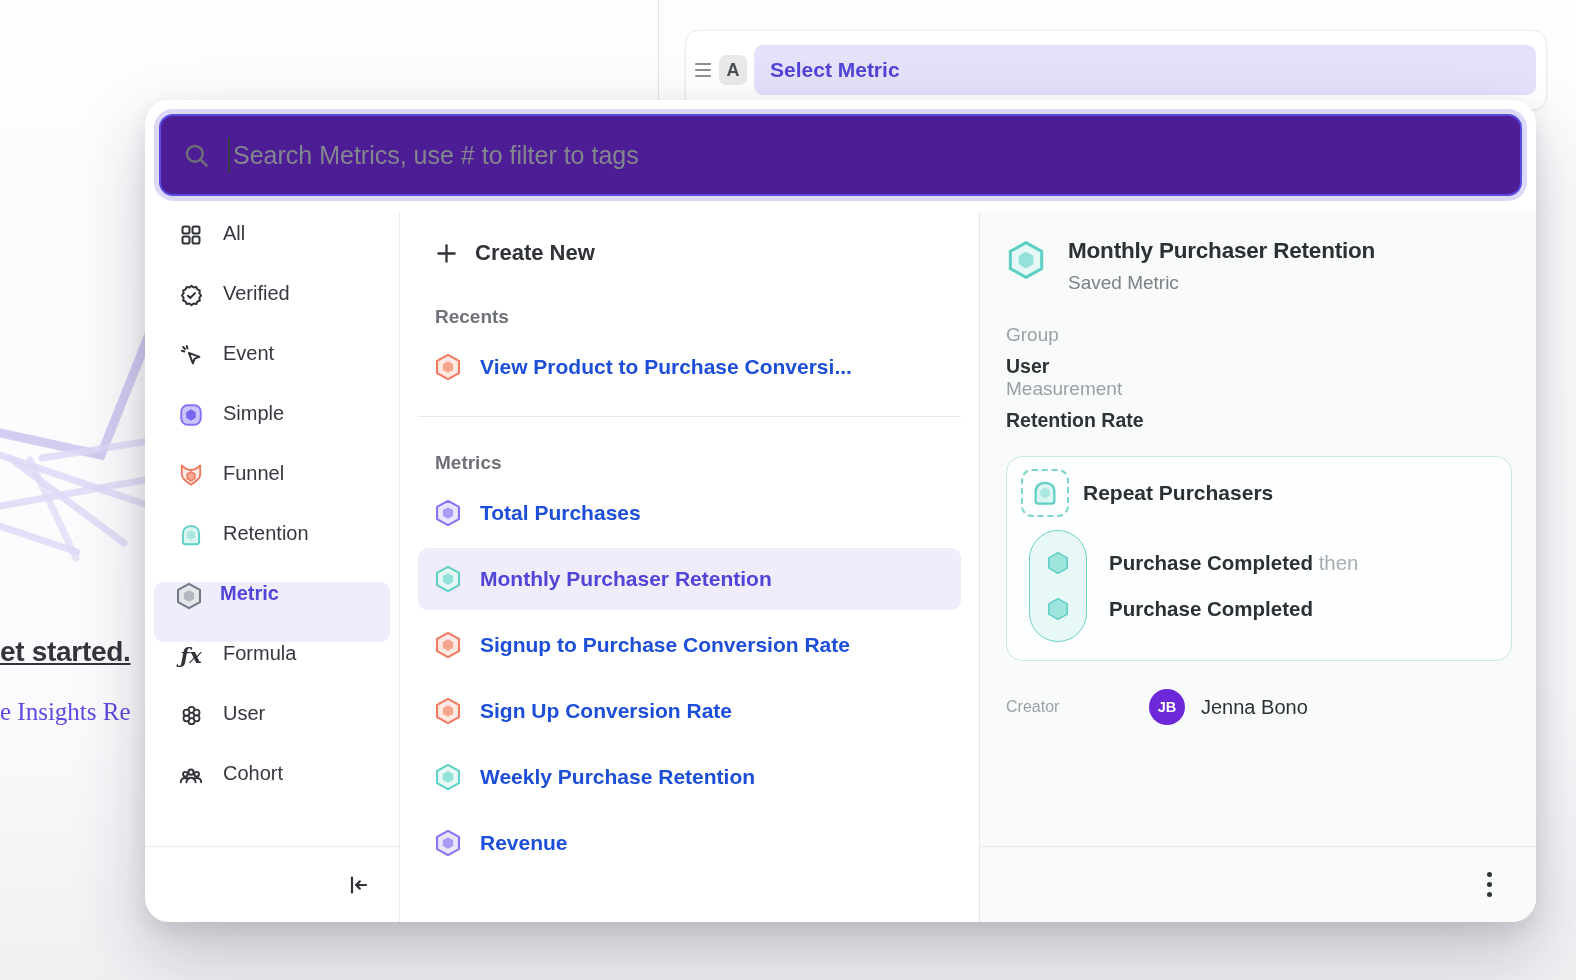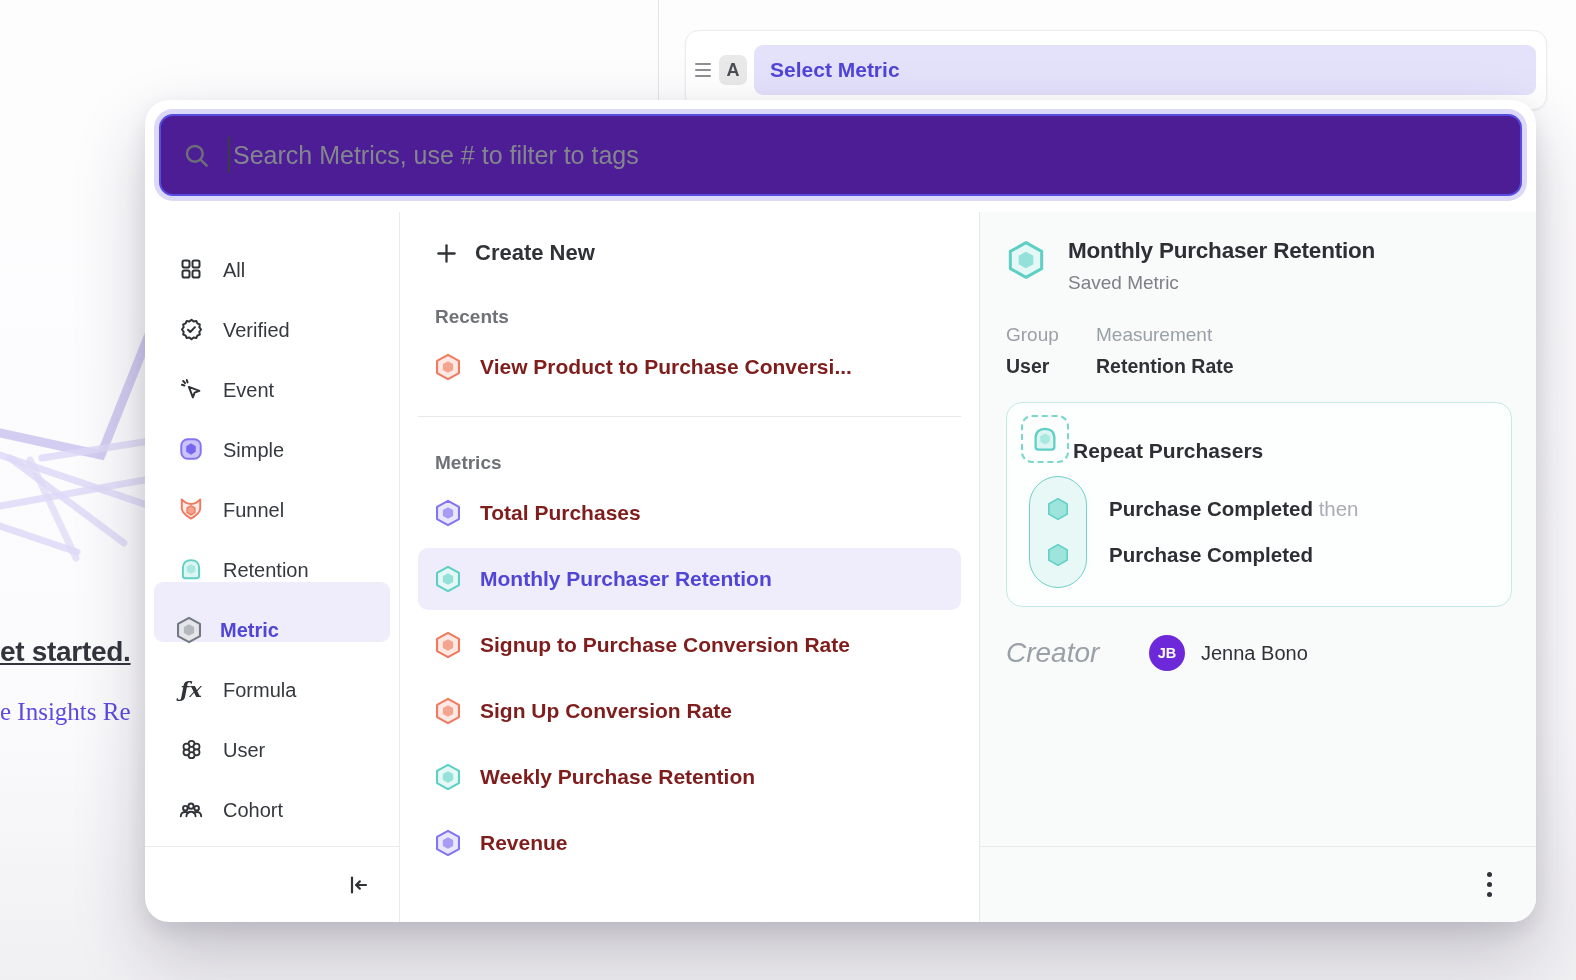--- a/index.html
+++ b/index.html
@@ -33,68 +33,68 @@
   .search-box { position:absolute; left:14px; right:14px; top:14px; height:82px; background:#4c1d95;
     border:2px solid #574be2; border-radius:14px; box-shadow:0 0 0 5px #dcd9f8;
     display:flex; align-items:center; padding:0 22px; cursor:text; }
   .search-box svg { flex:0 0 auto; margin-right:18px; }
   .caret { width:2px; height:36px; background:#3a3d44; margin-right:3px; }
   .placeholder { font-size:25px; color:#84868e; }
   .modal-body { position:absolute; top:112px; left:0; right:0; bottom:0; display:flex; }
   
   .sidebar { width:255px; border-right:1px solid #ebebee; position:relative; padding-top:10px; }
   .snav { display:flex; flex-direction:column; }
-  .snav-item { height:60px; margin:0 9px; border-radius:9px; display:flex; align-items:flex-end;
+  .snav-item { height:60px; margin:0 9px; border-radius:9px; display:flex; align-items:flex-start;
     padding-left:24px; gap:19px; font-size:20px; font-weight:500; color:#35383f; cursor:pointer; }
   .snav-item .icn { width:26px; height:26px; flex:0 0 auto; display:grid; place-items:center; }
   .snav-item.selected { background:#efecfb; color:#5145d8; font-weight:600;padding-left:21px; }
   .fx { font-family:"DejaVu Serif", serif; font-style:italic; font-size:21px; font-weight:600; color:#2f3237; }
   .sfooter { position:absolute; left:0; right:0; bottom:0; height:76px; border-top:1px solid #ebebee;
     display:flex; align-items:center; justify-content:flex-end; padding-right:29px; }
   
   .mid { flex:1; position:relative; padding:10px 18px 0 18px; overflow:hidden; }
   .create-row { height:62px; display:flex; align-items:center; gap:17px; padding-left:17px;
     font-size:22px; font-weight:700; color:#2f3237; cursor:pointer; border-radius:10px; }
   .sec-label { margin:22px 0 0 17px; height:26px; font-size:19px; font-weight:600; color:#6e7177; }
   .sec-label.metrics { margin-top:35px; }
   .mrow { height:62px; margin-top:4px; display:flex; align-items:center; gap:18px; padding:0 16px;
-    border-radius:10px; font-size:21px; font-weight:600; color:#7f1d1d; cursor:pointer; }
+    border-radius:10px; font-size:21px; font-weight:600; color:#1d4ed8; cursor:pointer; }
   .mrow:first-of-type { margin-top:16px; }
   .mrow.selected { background:#efecfb; color:#5145d8; }
   .mdivider { height:1px; background:#e8e8eb; margin:18px 0 0 0; }
   .hx { width:28px; height:28px; flex:0 0 auto; }
   .hx.purple { --hs:#8374f1; --hf:#eae7fd; --hi:#a89af5; }
   .hx.teal   { --hs:#5ecfc4; --hf:#e6f8f6; --hi:#93e1d9; }
   .hx.orange { --hs:#ef7a5f; --hf:#fde9e4; --hi:#f5a48f; }
   .hx.gray   { --hs:#737985; --hf:#e4e6e9; --hi:#b3b8bf; }
   
   .detail { width:557px; background:#f8fbfa; border-left:1px solid #e6e9e8; position:relative;
     padding:26px 24px 0 26px; }
   .d-head { display:flex; gap:22px; }
   .d-head .hx { width:40px; height:40px; margin-top:2px; }
   .d-title { font-size:22.5px; font-weight:700; color:#2c2f34; letter-spacing:-.2px; }
   .d-sub { font-size:19px; color:#7d8187; margin-top:8px; }
-  .d-props { display:flex; margin-top:30px; }
+  .d-props { display:flex; margin-top:30px;flex-direction:column; }
   .d-prop1 { width:90px; }
   .d-prop-label { font-size:19px; color:#9aa0a7; }
   .d-prop-value { font-size:19.5px; font-weight:600; color:#2e3237; margin-top:9px; }
   .def-card { margin-top:24px; background:#fdfefe; border:1.5px solid #c5e9e4; border-radius:16px;
     padding:12px 14px 18px 14px; }
-  .def-head { display:flex; align-items:flex-end; gap:4px; }
+  .def-head { display:flex; align-items:center; gap:14px; }
   .dashed-icn { width:48px; height:48px; border:2px dashed #7cd6cc; border-radius:11px;
     display:grid; place-items:center; background:#fbfefd; }
   .def-title { font-size:21px; font-weight:700; color:#2c2f34; }
   .def-steps { display:flex; margin-top:13px; margin-left:8px; }
   .capsule { width:58px; height:112px; border:1.5px solid #6ed2c8; border-radius:30px; background:#e8f8f6;
     display:flex; flex-direction:column; align-items:center; justify-content:space-evenly; }
   .step-lines { margin-left:22px; display:flex; flex-direction:column; justify-content:space-evenly; }
   .step-line { font-size:20.5px; font-weight:600; color:#2c2f34; }
   .step-conn { font-weight:400; color:#a8acb3; }
   .creator-row { display:flex; align-items:center; margin-top:28px; }
-  .creator-label { flex:0 0 143px; font-size:28px; color:#9aa0a7;font-style:italic; }
+  .creator-label { flex:0 0 143px; font-size:16px; color:#9aa0a7; }
   .avatar { width:36px; height:36px; border-radius:50%; background:#6d28d9; color:#fff;
     font-size:14.5px; font-weight:700; display:grid; place-items:center; }
   .creator-name { margin-left:16px; font-size:20px; font-weight:500; color:#2e3237; }
   .dfooter { position:absolute; left:0; right:0; bottom:0; height:76px; border-top:1px solid #e7eae9;
     display:flex; align-items:center; justify-content:flex-end; padding-right:38px; }
   .kebab { cursor:pointer; display:flex; flex-direction:column; gap:5px; padding:6px; }
   .kebab i { width:5px; height:5px; border-radius:50%; background:#303339; }
   .arch { --as:#5ecfc4; --af:#dcf5f2; --ai:#a9e7e0; }
 </style>
 </head>

